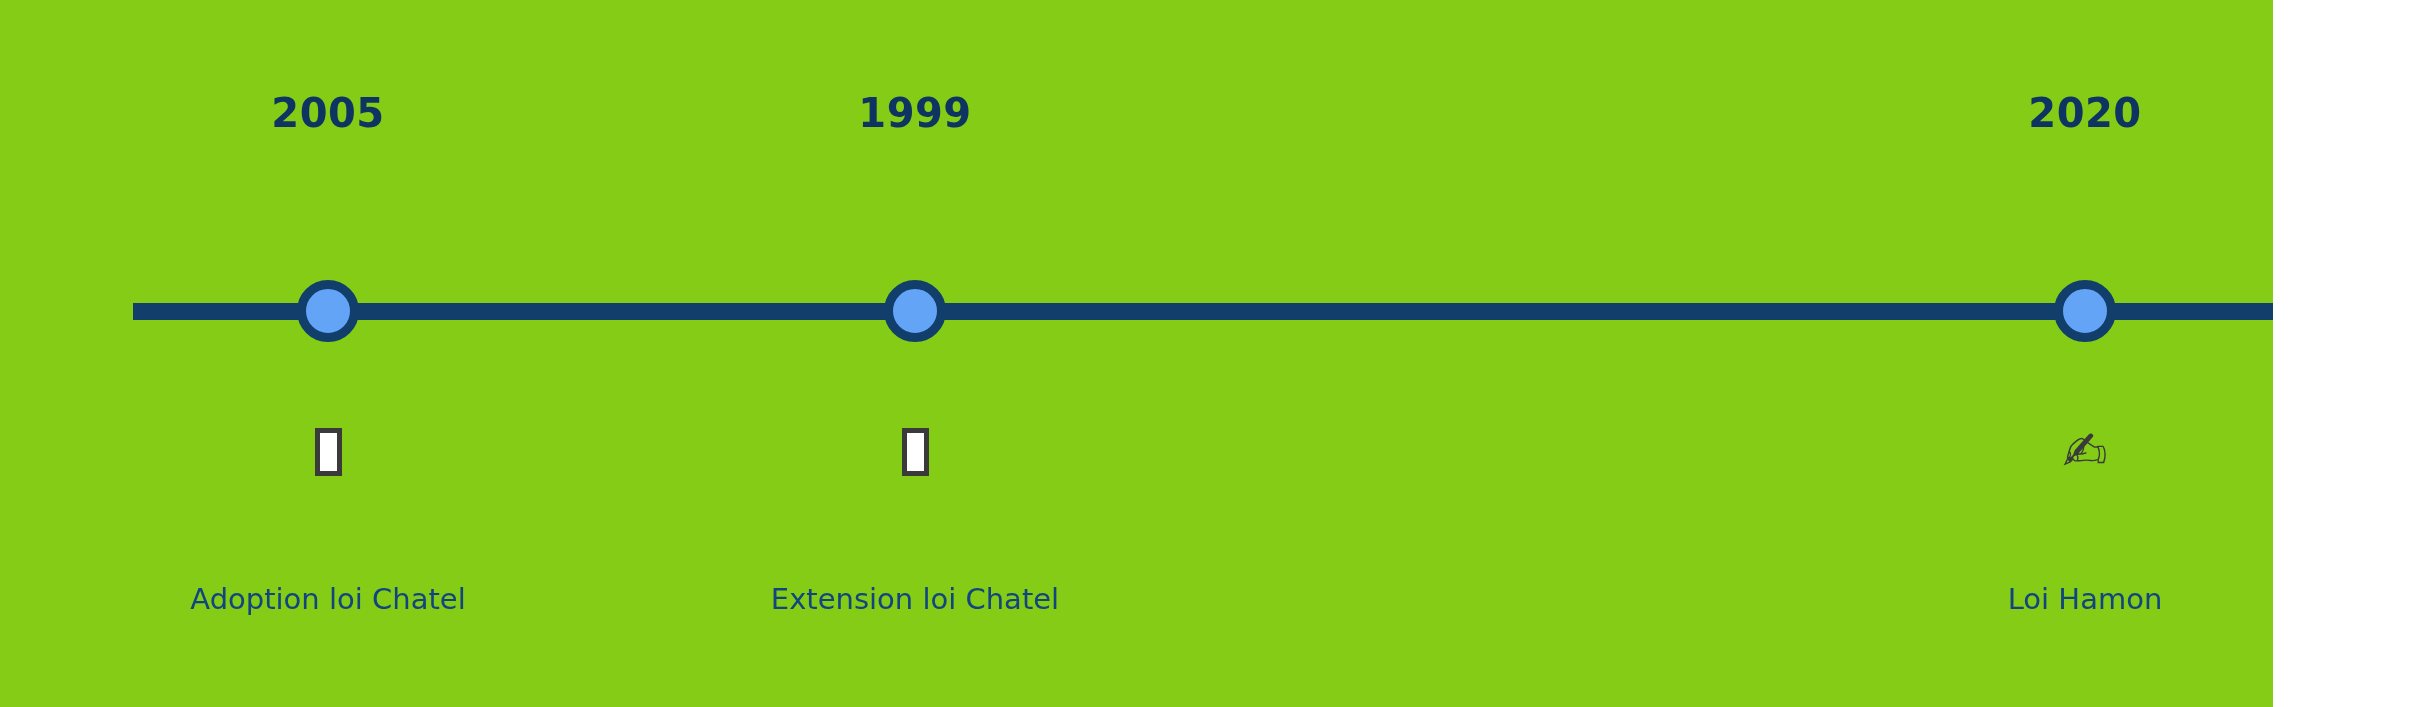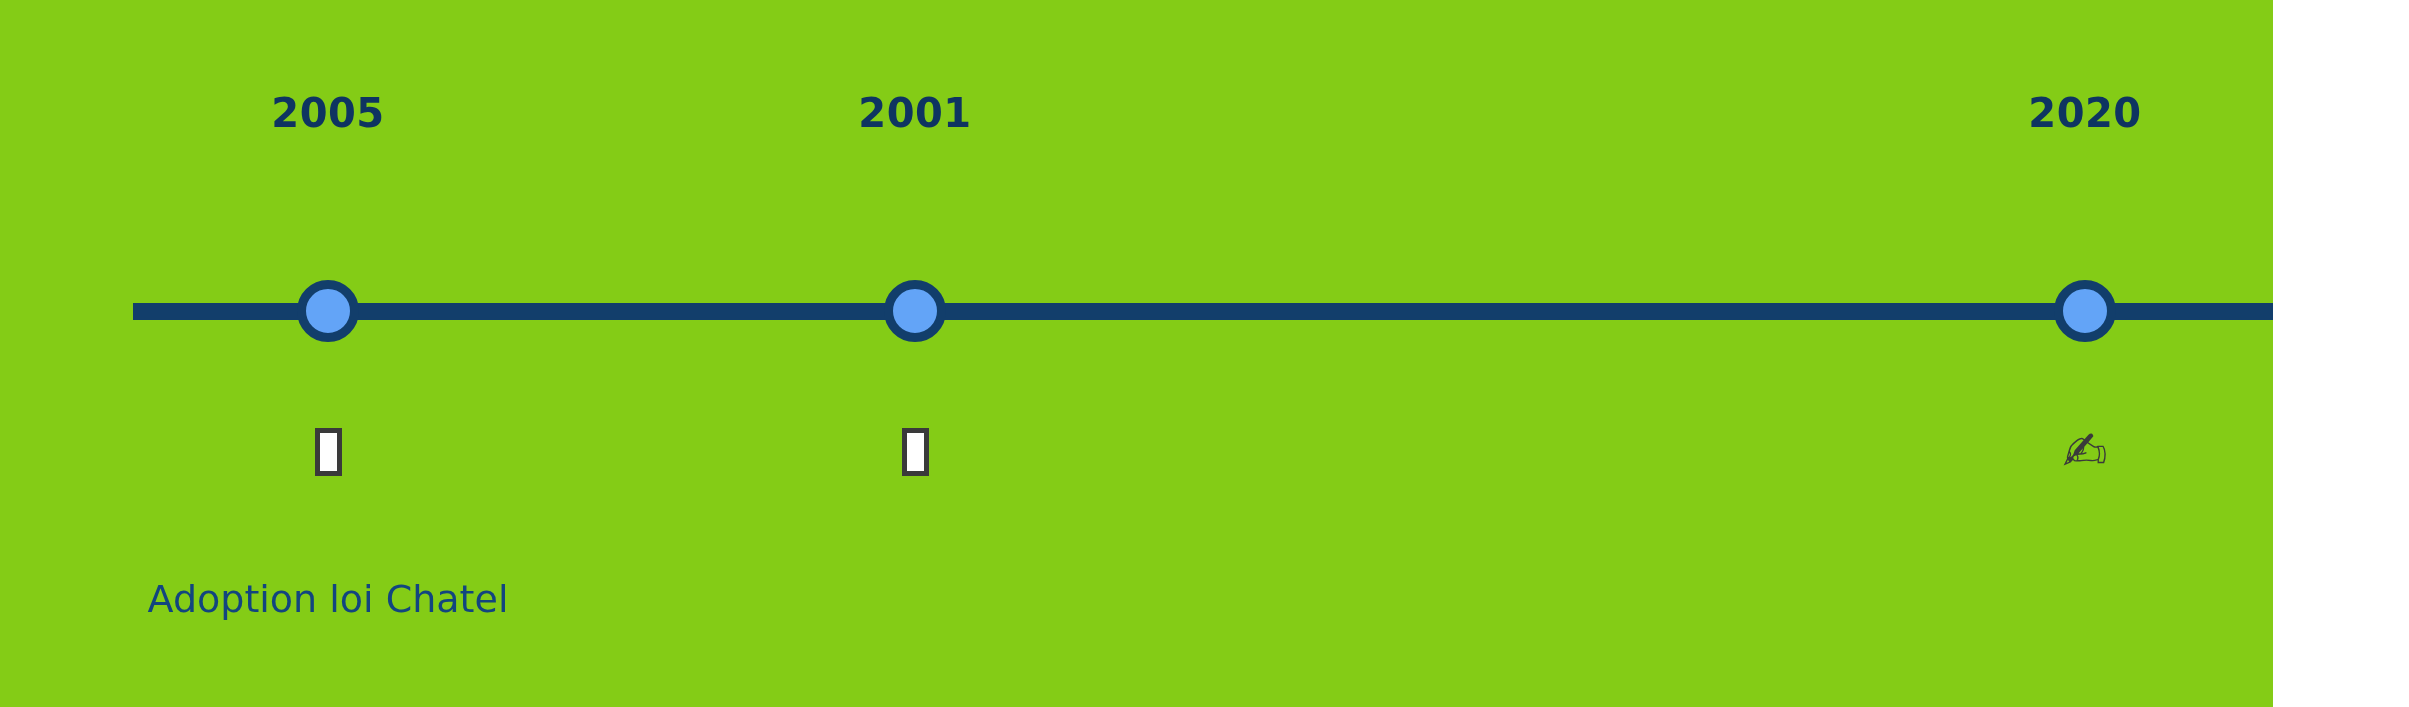--- a/index.html
+++ b/index.html
@@ -90,21 +90,21 @@
     vertical-align: middle;
   }
 
   .caption {
     position: absolute;
     left: 50%;
     top: 582px;
     transform: translateX(-50%);
     width: 560px;
     text-align: center;
-    font-size: 38px;
+    font-size: 29px;
     line-height: 35px;
     color: #12457F;
     white-space: nowrap;
   }
   .caption .line {
     display: block;
   }
 </style>
 </head>
 <body>
@@ -116,28 +116,30 @@
   <div class="node" style="left:328px;">
     <div class="year">2005</div>
     <div class="marker"></div>
     <div class="icon tofu-glyph"><span class="tofu-box"></span></div>
     <div class="caption">
       <span class="line">Adoption loi Chatel</span>
     </div>
   </div>
 
   <div class="node" style="left:915px;">
-    <div class="year">2001</div>
+    <div class="year">1999</div>
     <div class="marker"></div>
     <div class="icon tofu-glyph"><span class="tofu-box"></span></div>
     <div class="caption">
+      <span class="line">Extension loi Chatel</span>
     </div>
   </div>
 
   <div class="node" style="left:2085px;">
     <div class="year">2020</div>
     <div class="marker"></div>
     <div class="icon">✍</div>
     <div class="caption">
+      <span class="line">Loi Hamon</span>
     </div>
   </div>
 
 </div>
 
 </body></html>

